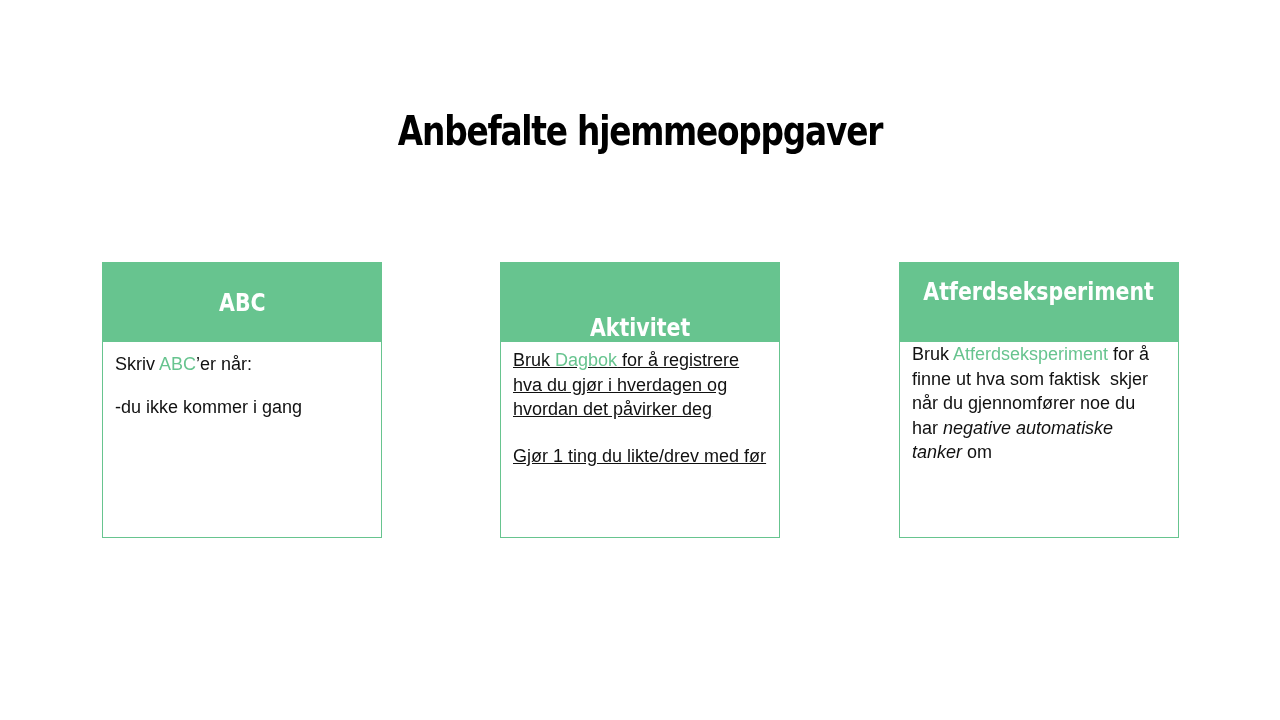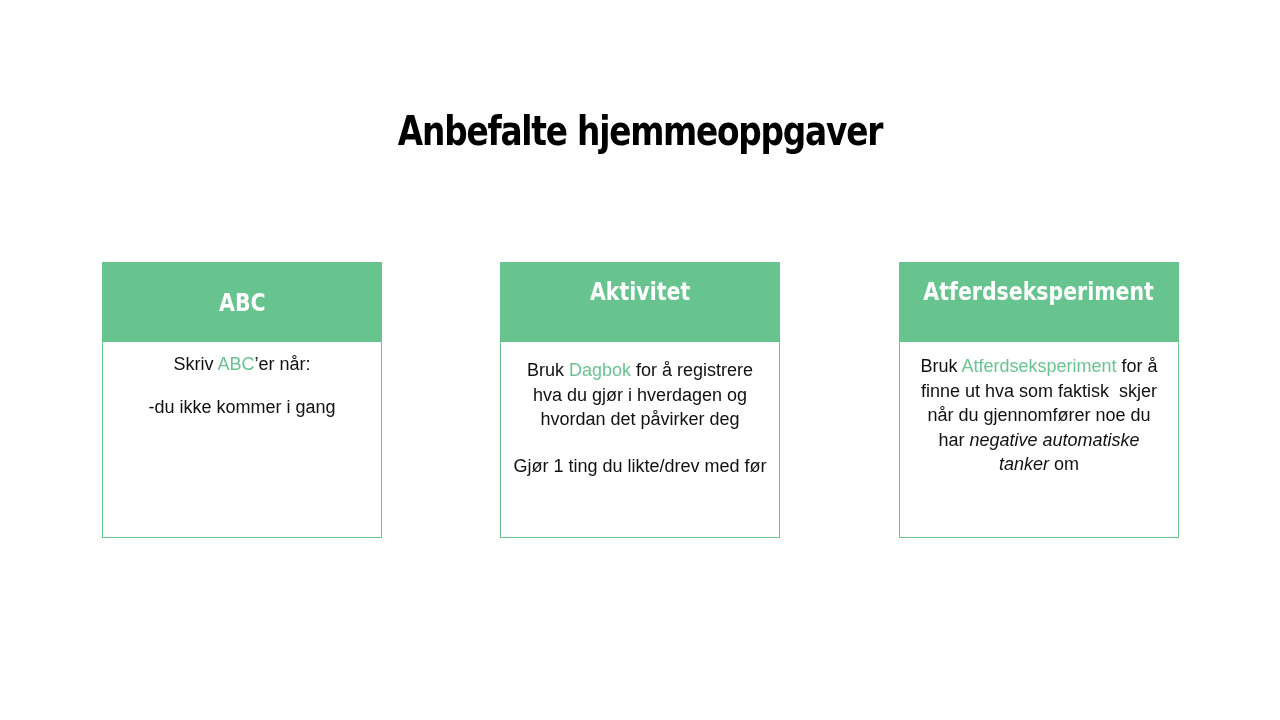--- a/index.html
+++ b/index.html
@@ -2,49 +2,49 @@
 <html><head>
 <meta charset="utf-8">
 <style>
   html,body{margin:0;padding:0;background:#fff;}
   body{width:1280px;height:720px;position:relative;overflow:hidden;font-family:"Liberation Sans",sans-serif;}
   .title{position:absolute;left:0;top:108px;width:1280px;text-align:center;font-family:"DejaVu Sans",sans-serif;font-weight:bold;font-size:40px;letter-spacing:-1.5px;color:#000;transform:scaleX(0.82);transform-origin:center;}
   .card{position:absolute;top:262px;width:280px;height:276px;border:1.5px solid #67c48f;box-sizing:border-box;background:#fff;}
   .card-head{height:79px;background:#67c48f;color:#fff;text-align:center;font-family:"DejaVu Sans",sans-serif;font-weight:bold;font-size:25px;display:flex;align-items:center;justify-content:center;}
   .card-head span{display:inline-block;transform:scaleX(0.82);}
   .card-body{padding:10px 12px 0 12px;font-size:18px;line-height:24.5px;color:#111;}
-  .card-body p{margin:0;text-align:center;}
+  .card-body p{margin:0;}
   .hl{color:#67c48f;}
   .it{font-style:italic;}
 </style>
 </head>
 <body>
 
 <div class="title">Anbefalte hjemmeoppgaver</div>
 
 <div class="card" style="left:102px;">
   <div class="card-head">
       <span style="margin-top:0px">ABC</span>
     </div>
   <div class="card-body">
     <p><span>Skriv </span><span class="hl">ABC</span><span>’er når:</span></p>
     <p style="margin-top:18px">-du ikke kommer i gang</p>
   </div>
 </div>
 
 <div class="card" style="left:500px;">
-  <div class="card-head" style="align-items:flex-start;padding-top:14px;box-sizing:border-box;">
+  <div class="card-head" style="align-items:flex-end;padding-top:14px;box-sizing:border-box;">
       <span>Aktivitet</span>
     </div>
-  <div class="card-body" style="padding-top:16px;">
+  <div class="card-body" style="padding-top:6px;text-decoration:underline;">
     <p><span>Bruk </span><span class="hl">Dagbok</span><span> for å registrere hva du gjør i hverdagen og hvordan det påvirker deg</span></p>
     <p style="margin-top:22px">Gjør 1 ting du likte/drev med før</p>
   </div>
 </div>
 
 <div class="card" style="left:899px;">
   <div class="card-head" style="align-items:flex-start;padding-top:14px;box-sizing:border-box;">
       <span>Atferdseksperiment</span>
     </div>
-  <div class="card-body" style="padding-top:12px;">
+  <div class="card-body" style="padding-top:0;">
     <p><span>Bruk </span><span class="hl">Atferdseksperiment</span><span style="white-space:pre-wrap"> for å finne ut hva som faktisk  skjer når du gjennomfører noe du har </span><span class="it">negative automatiske tanker</span><span> om</span></p>
   </div>
 </div>
 
 </body></html>

